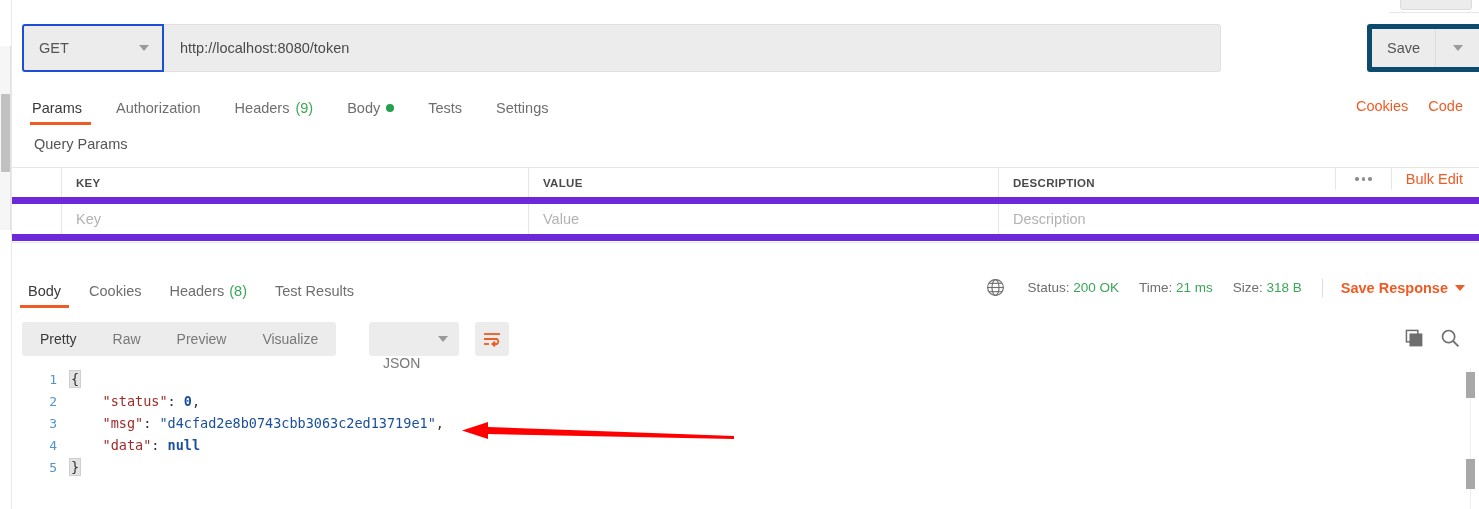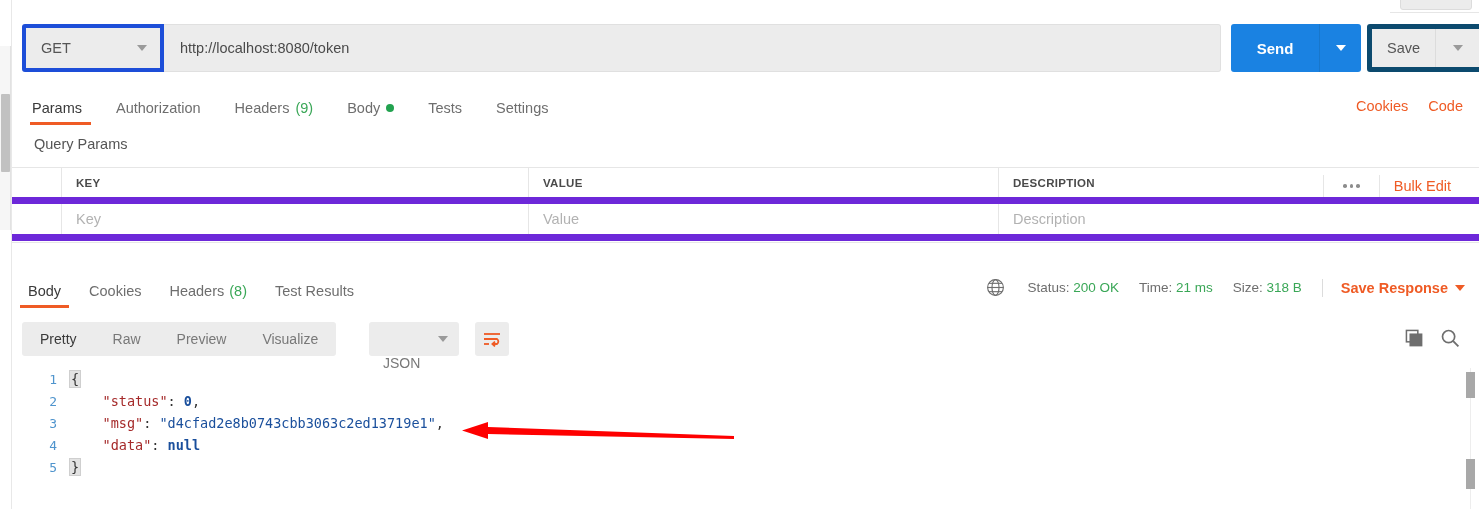--- a/index.html
+++ b/index.html
@@ -43,21 +43,21 @@
     position: absolute; left: 1390px; top: 12px; width: 89px; height: 1px;
     background: #e6e6e6;
   }
 
   
   .req-bar {
     position: absolute; left: 22px; top: 24px; height: 48px;
     display: flex; align-items: stretch;
   }
   .method-box {
-    width: 142px; background: #ececec; border: 4px solid #1d4ed8;
+    width: 142px; background: #ececec; border: 2px solid #1d4ed8;
     border-radius: 3px 0 0 3px;
     display: flex; align-items: center; justify-content: space-between;
     padding: 0 13px 0 15px;
   }
   .method-label { font-size: 14.5px; color: #555; }
   .caret-dk {
     width: 0; height: 0; border-left: 5px solid transparent;
     border-right: 5px solid transparent; border-top: 6px solid #9a9a9a;
   }
   .url-box {
@@ -148,22 +148,22 @@
   }
   .qp-cell.chk { width: 50px; padding: 0; }
   .qp-cell.key { width: 467px; }
   .qp-cell.val { width: 470px; }
   .qp-cell.desc { flex: 1; border-right: none; position: relative; }
   .qp-head-text {
     font-size: 11.5px; font-weight: bold; color: #4a4a4a; letter-spacing: .3px;
   }
   .qp-ph { font-size: 14.5px; color: #b2b2b2; }
   .qp-actions {
-    position: absolute; right: 12px; top: 0; height: 100%;
-    display: flex; align-items: flex-end; margin-left: 48px;
+    position: absolute; right: 0; top: 0; height: 100%;
+    display: flex; align-items: flex-start; margin-left: 48px;
   }
   .qp-dots {
     width: 56px; display: flex; align-items: center; justify-content: center;
     gap: 3px; border-left: 1px solid #e6e6e6; height: 22px;
   }
   .qp-dots i {
     width: 3.5px; height: 3.5px; border-radius: 50%; background: #8d8d8d;
     display: block;
   }
   .bulk-edit {
@@ -300,26 +300,20 @@
   <div class="req-bar">
     <div class="method-box">
       <span class="method-label">GET</span>
       <span class="caret-dk"></span>
     </div>
     <div class="url-box">
       <span class="url-text">http://localhost:8080/token</span>
     </div>
   </div>
 
-  <div class="send-group">
-    <div class="send-btn">Send</div>
-    <div class="send-caret-btn">
-      <span class="caret-wh"></span>
-    </div>
-  </div>
 
   <div class="save-group">
     <div class="save-btn">Save</div>
     <div class="save-caret-btn">
       <span class="caret-dk"></span>
     </div>
   </div>
 
   <div class="req-tabs">
     <div class="req-tab active">

